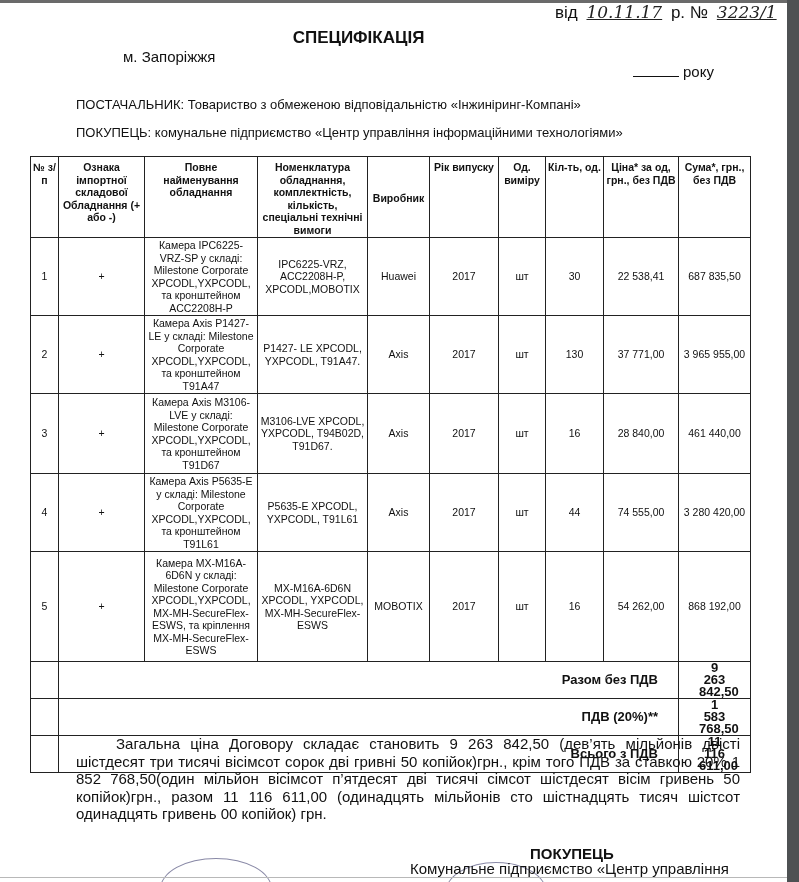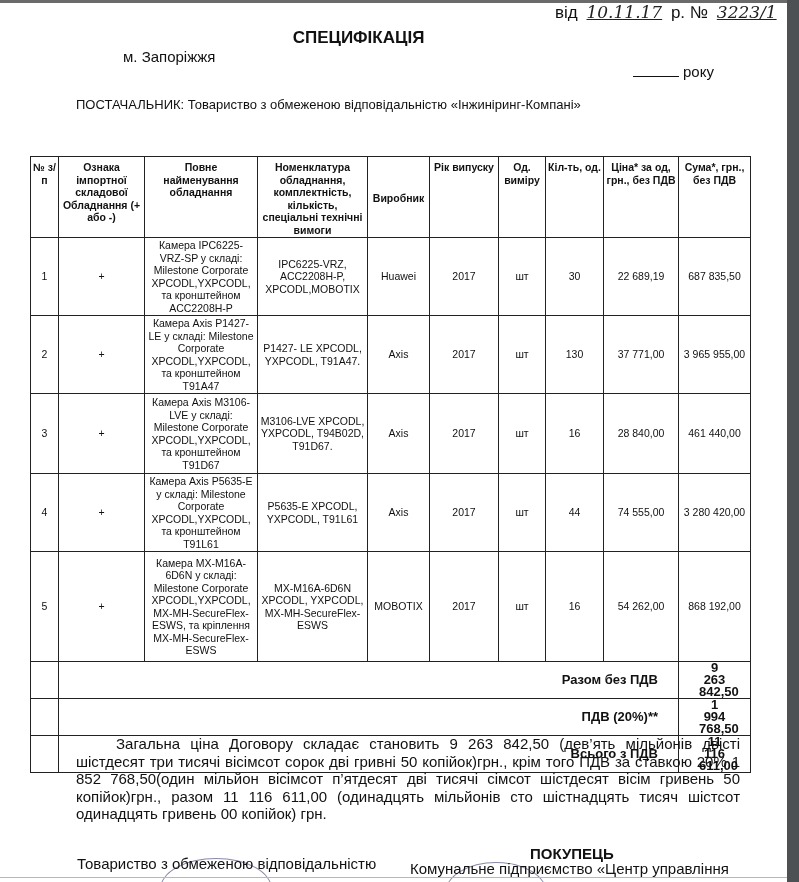--- a/index.html
+++ b/index.html
@@ -74,20 +74,21 @@
     <span class="hand">3223/1</span>
   </div>
 
   <div class="title">СПЕЦИФІКАЦІЯ</div>
   <div class="city">м. Запоріжжя</div>
   <div class="year">
     <span class="blank"></span><span>року</span>
   </div>
 
   <div class="party supplier-line">ПОСТАЧАЛЬНИК: Товариство з обмеженою відповідальністю «Інжиніринг-Компані»</div>
+  <div class="party buyer-line">ПОКУПЕЦЬ: комунальне підприємство «Центр управління інформаційними технологіями»</div>
 
   <table class="spec">
     <colgroup>
       <col style="width:28px">
         <col style="width:86px">
         <col style="width:113px">
         <col style="width:110px">
         <col style="width:62px">
         <col style="width:69px">
         <col style="width:47px">
@@ -110,21 +111,21 @@
     </tr>
     <tr class="r1">
       <td>1</td>
       <td>+</td>
       <td>Камера IPC6225-VRZ-SP у складі: Milestone Corporate XPCODL,YXPCODL, та кронштейном ACC2208H-P</td>
       <td>IPC6225-VRZ, ACC2208H-P, XPCODL,MOBOTIX</td>
       <td>Huawei</td>
       <td>2017</td>
       <td>шт</td>
       <td>30</td>
-      <td>22 689,19</td>
+      <td>22 538,41</td>
       <td>687 835,50</td>
     </tr>
     <tr class="r2">
       <td>2</td>
       <td>+</td>
       <td>Камера Axis P1427-LE у складі: Milestone Corporate XPCODL,YXPCODL, та кронштейном T91A47</td>
       <td>P1427- LE XPCODL, YXPCODL, T91A47.</td>
       <td>Axis</td>
       <td>2017</td>
       <td>шт</td>
@@ -169,36 +170,35 @@
       <td>868 192,00</td>
     </tr>
     <tr class="tot">
       <td class="first"></td>
       <td class="lbl" colspan="8">Разом без ПДВ</td>
       <td class="val">9 263 842,50</td>
     </tr>
     <tr class="tot">
       <td class="first"></td>
       <td class="lbl" colspan="8">ПДВ (20%)**</td>
-      <td class="val">1 994 768,50</td>
+      <td class="val">1 583 768,50</td>
     </tr>
     <tr class="tot">
       <td class="first"></td>
       <td class="lbl" colspan="8">Всього з ПДВ</td>
       <td class="val">11 116 611,00</td>
     </tr>
   </tbody>
     </table>
 
   <div class="para">
     <span class="indent"></span><span>Загальна ціна Договору складає становить 9 263 842,50 (дев’ять мільйонів двісті шістдесят три тисячі вісімсот сорок дві гривні 50 копійок)грн., крім того ПДВ за ставкою 20% 1 852 768,50(один мільйон вісімсот п’ятдесят дві тисячі сімсот шістдесят вісім гривень 50 копійок)грн., разом 11 116 611,00 (одинадцять мільйонів сто шістнадцять тисяч шістсот одинадцять гривень 00 копійок) грн.</span>
   </div>
 
   <div class="stamp stamp-supplier"></div>
   <div class="stamp stamp-buyer"></div>
 
   <div class="sign-supplier-title">ПОСТАЧАЛЬНИК</div>
-  <div class="sign-supplier-text">Товариство з обмеженою відповідальністю</div>
   <div class="sign-buyer-title">ПОКУПЕЦЬ</div>
   <div class="sign-buyer-text">Комунальне підприємство «Центр управління</div>
 </div>
 
 <div class="bottom-line"></div>
 
 </body></html>

